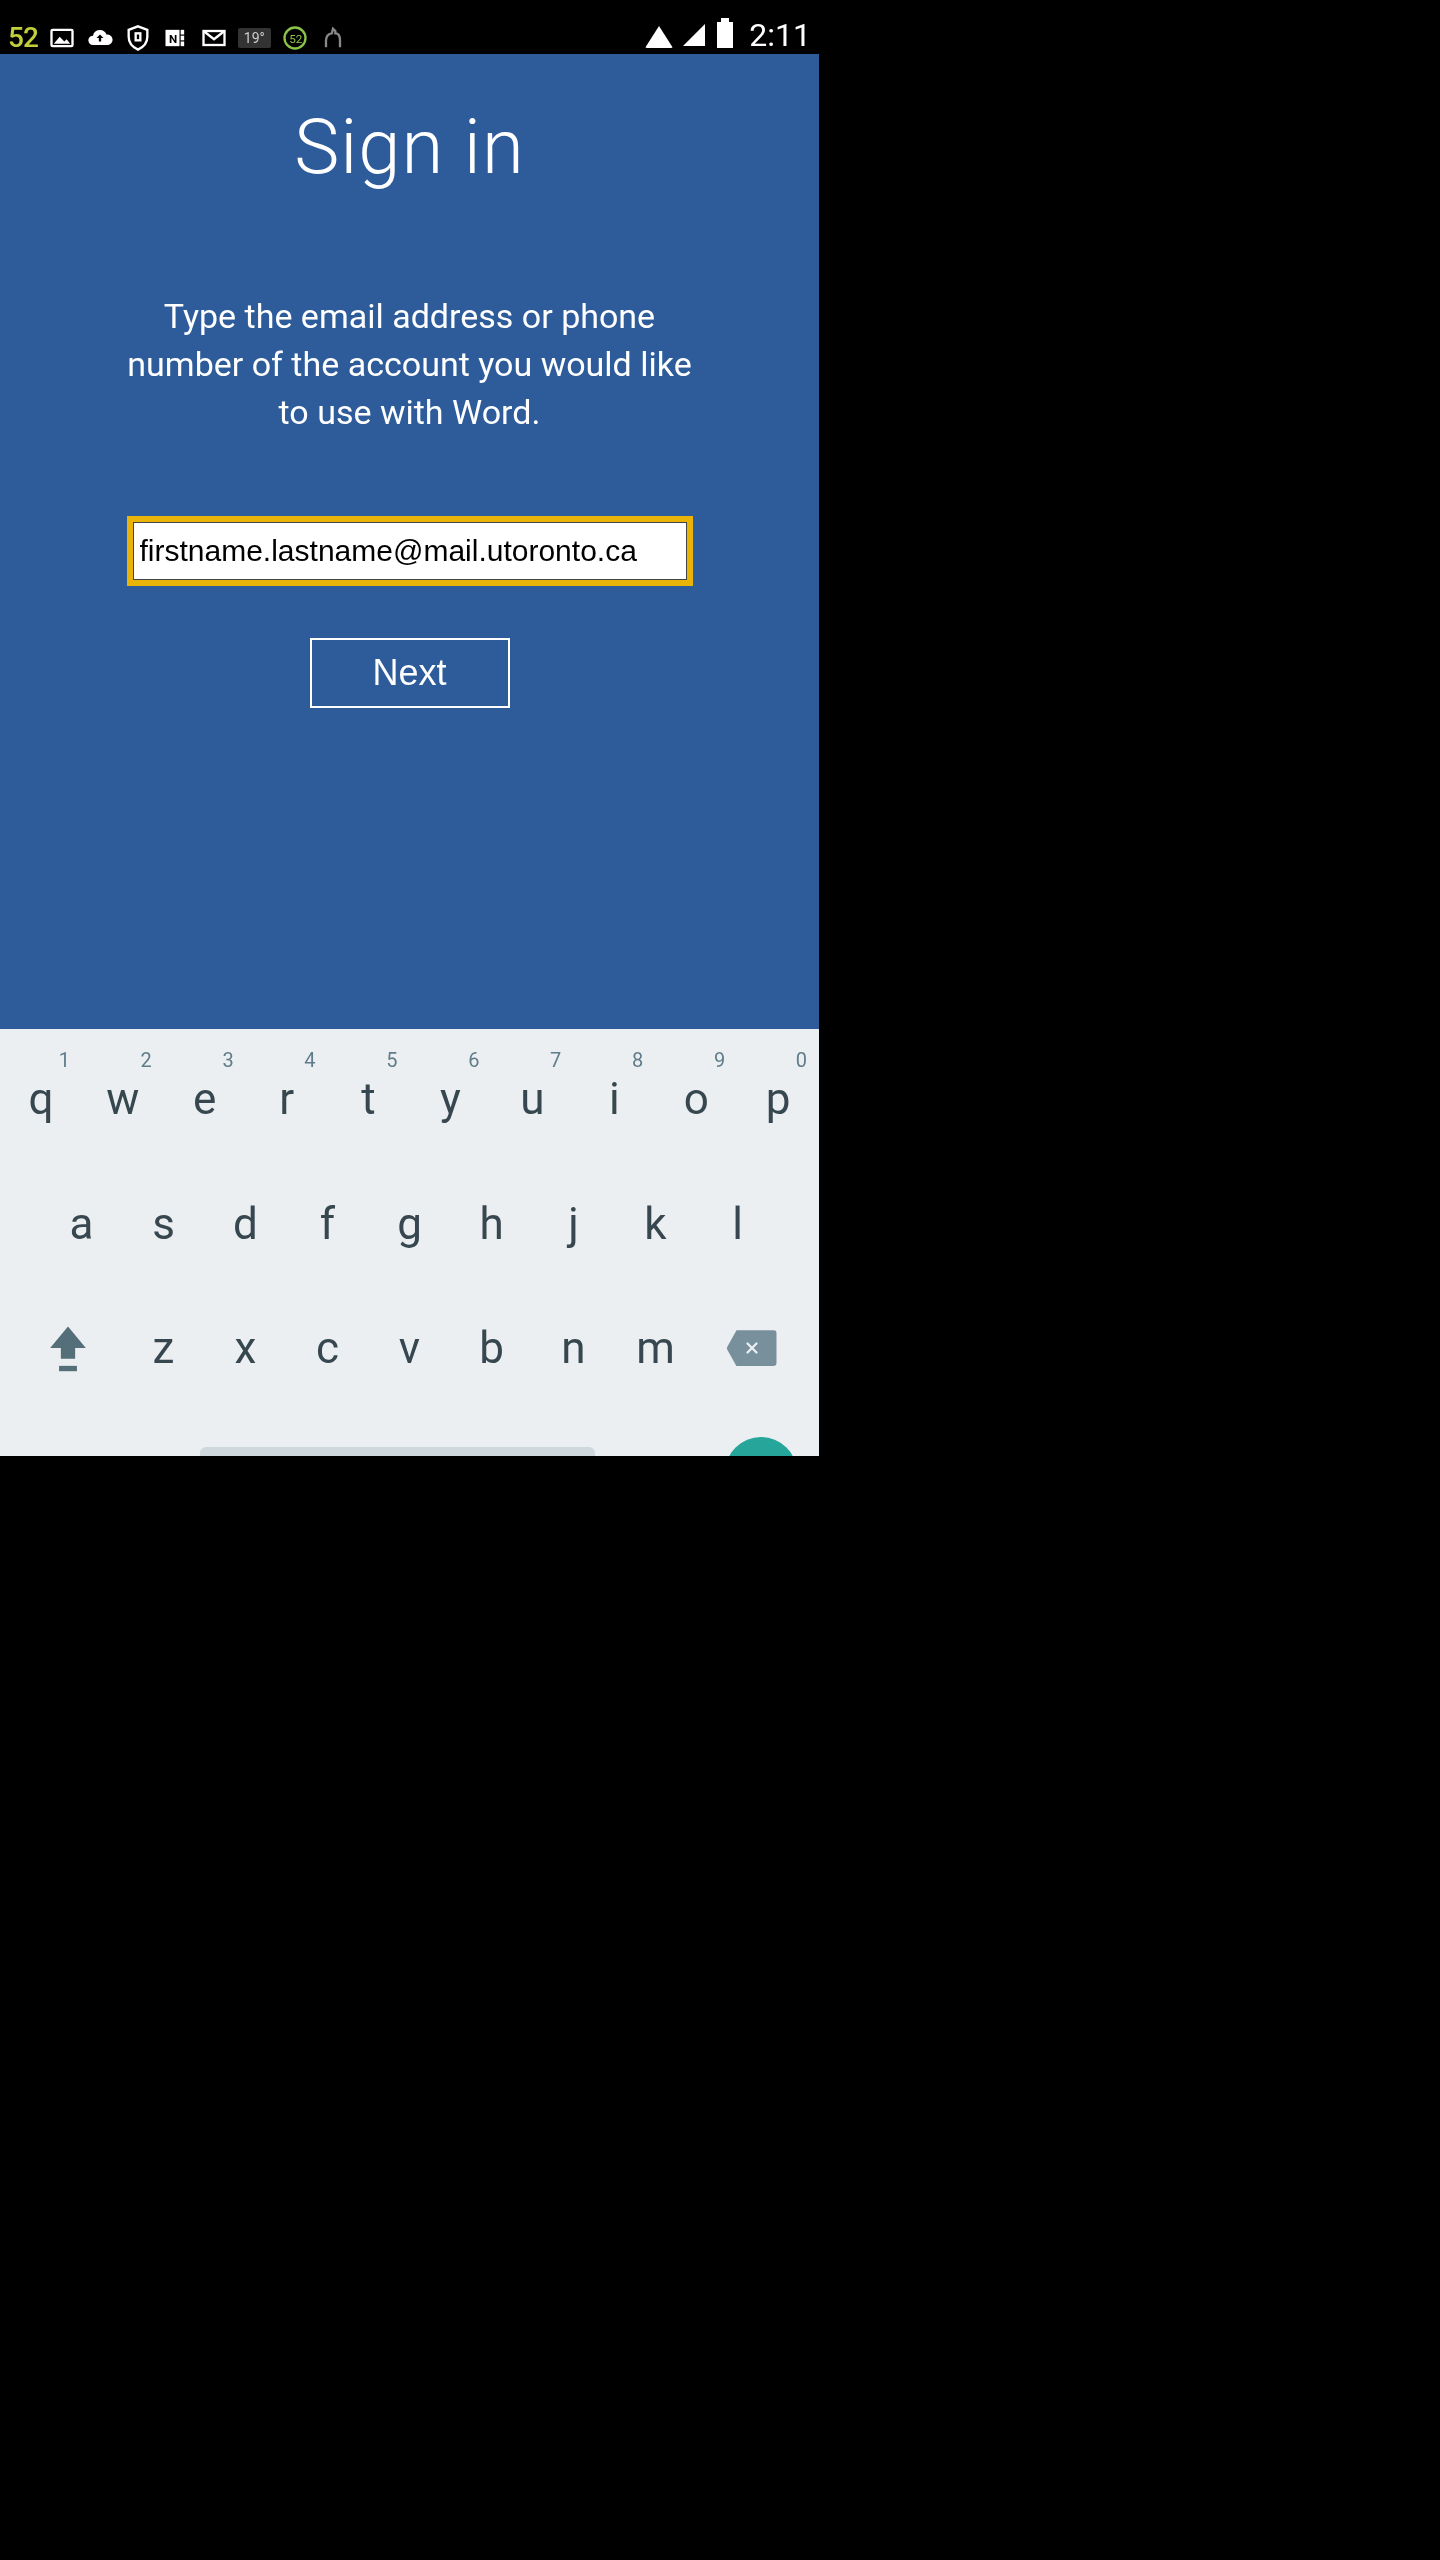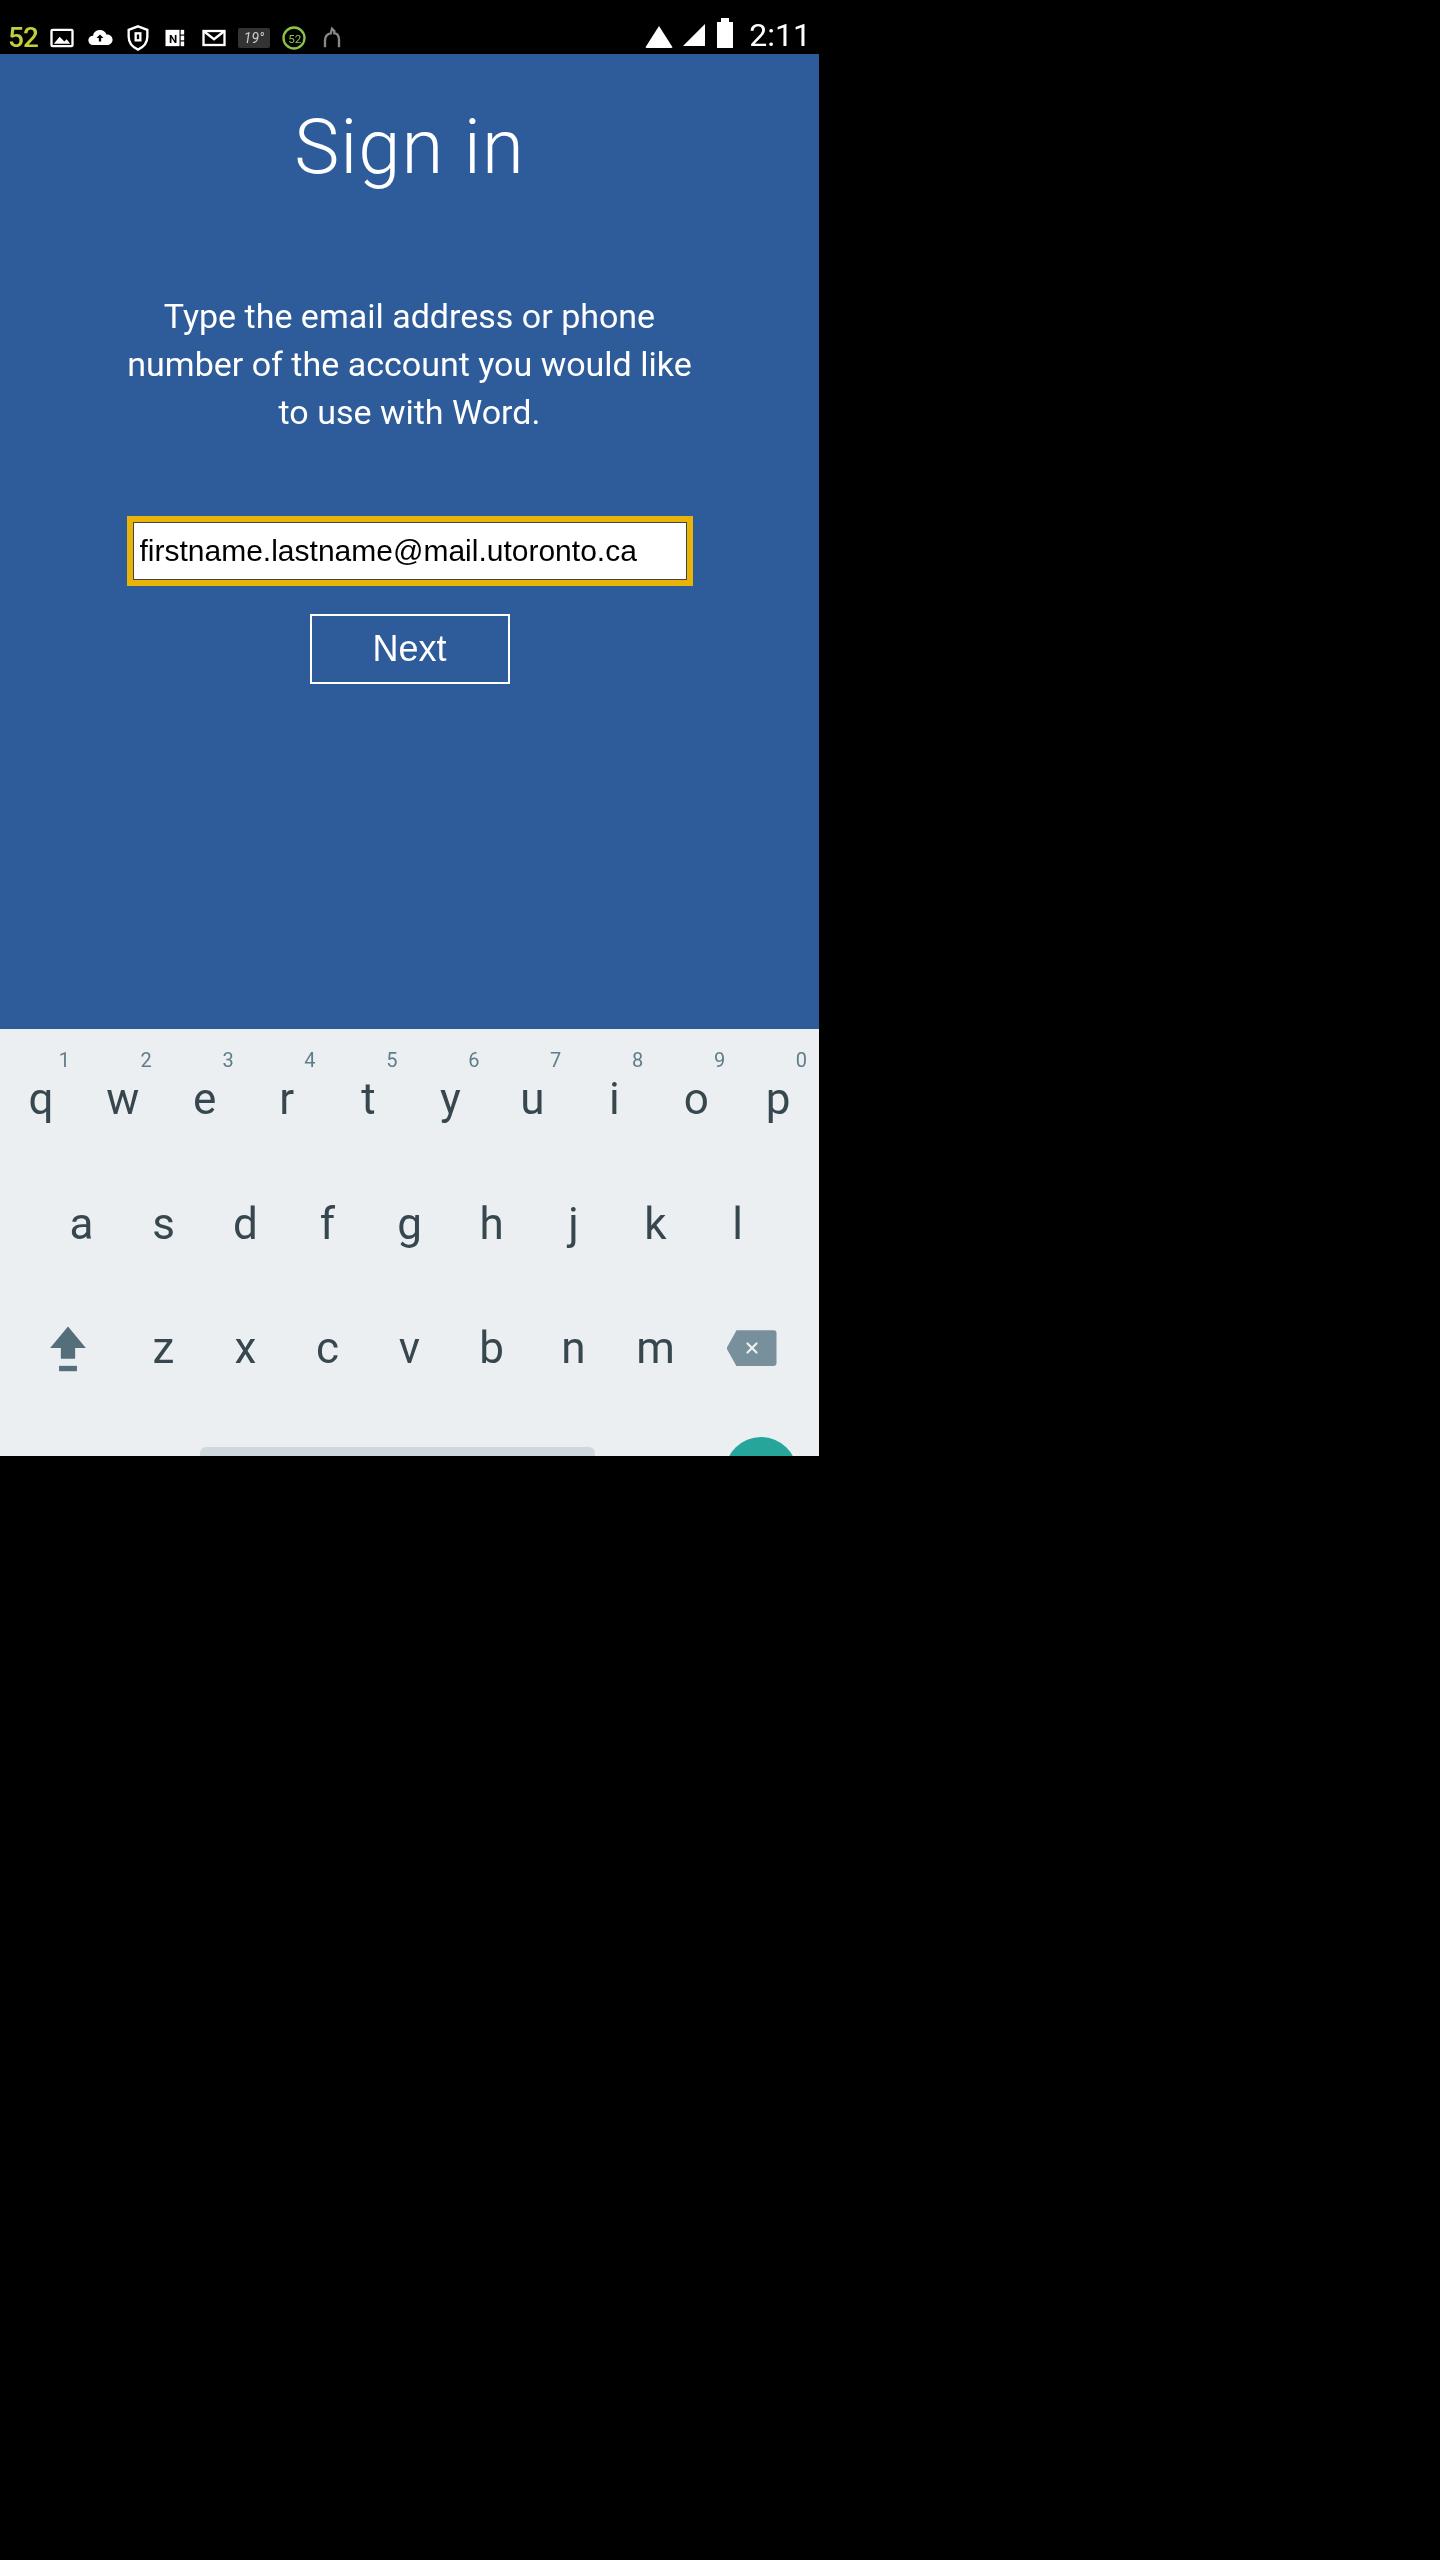--- a/index.html
+++ b/index.html
@@ -47,21 +47,20 @@
     fill: #fff;
     width: 28px;
     height: 28px;
   }
   .status-temp {
     background: #333;
     color: #ccc;
     font-size: 14px;
     padding: 2px 6px;
     border-radius: 2px;
-    font-style: italic;
   }
   
   .wifi {
     width: 0; height: 0;
     border-left: 14px solid transparent;
     border-right: 14px solid transparent;
     border-bottom: 22px solid #fff;
     border-radius: 2px;
     transform: translateY(2px);
   }
@@ -111,21 +110,21 @@
     width: 540px;
     height: 56px;
     font-size: 30px;
     color: #000;
     background: #fff;
     border: 1px solid #444;
     padding: 0 6px;
     outline: none;
   }
   .next-btn {
-    margin-top: 28px;
+    margin-top: 52px;
     width: 200px;
     height: 70px;
     border: 2px solid #fff;
     background: transparent;
     color: #fff;
     font-size: 36px;
     font-weight: 400;
     text-align: center;
     cursor: pointer;
   }

